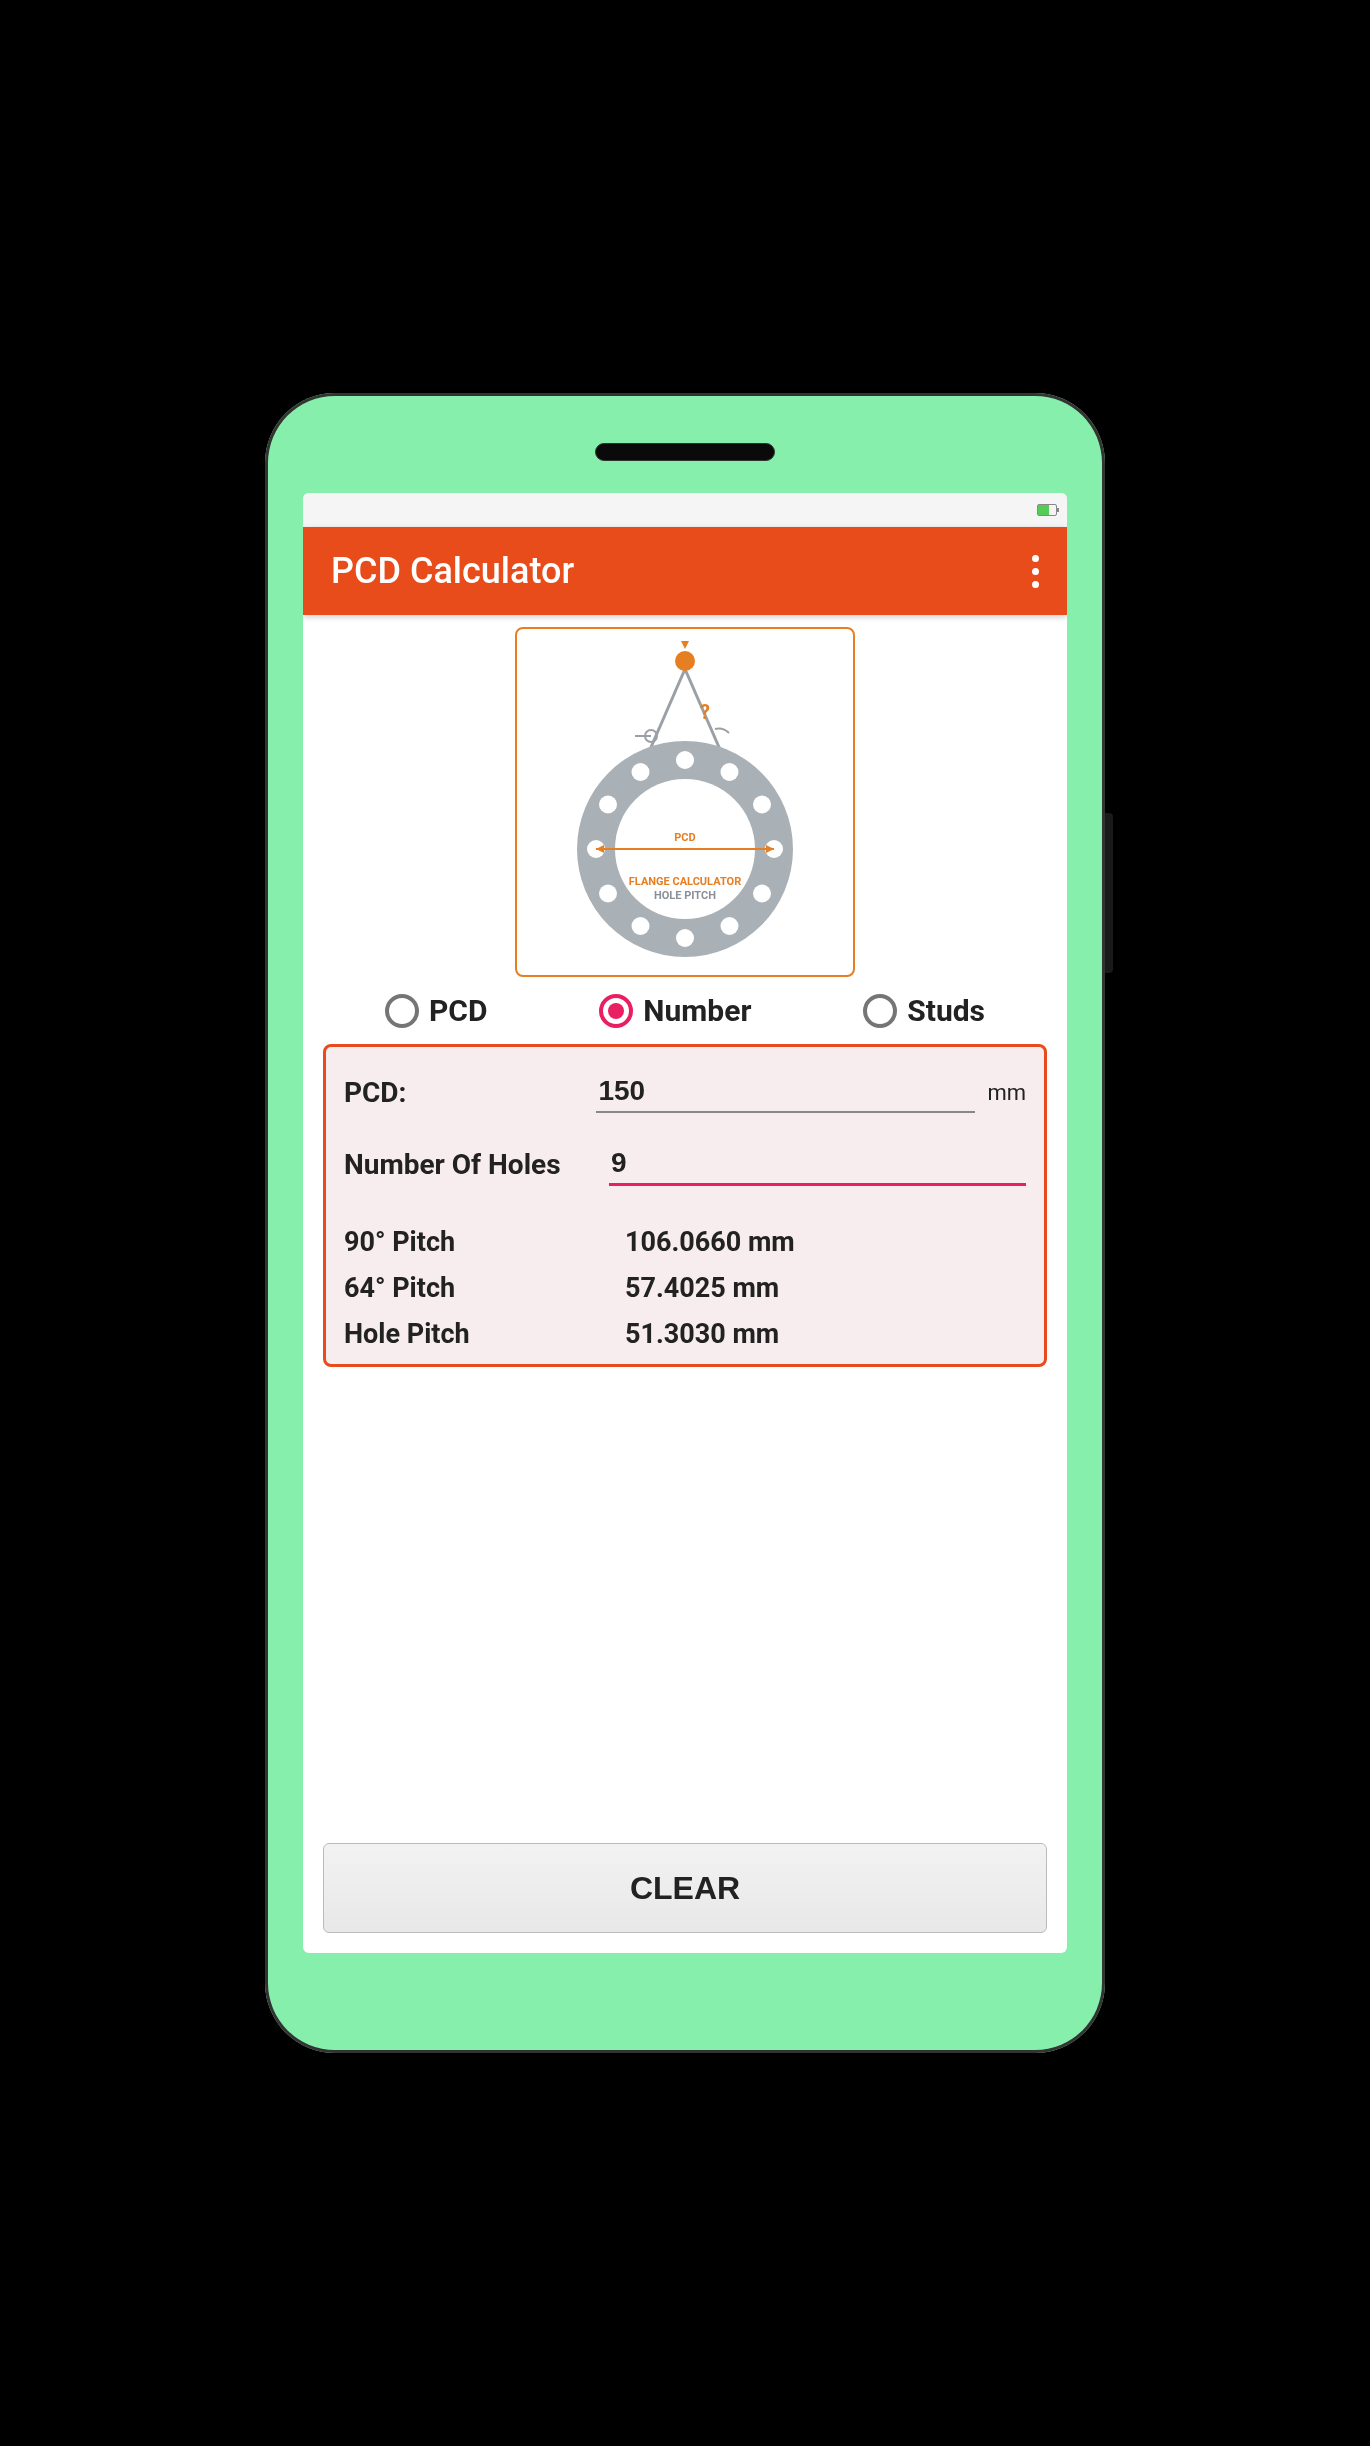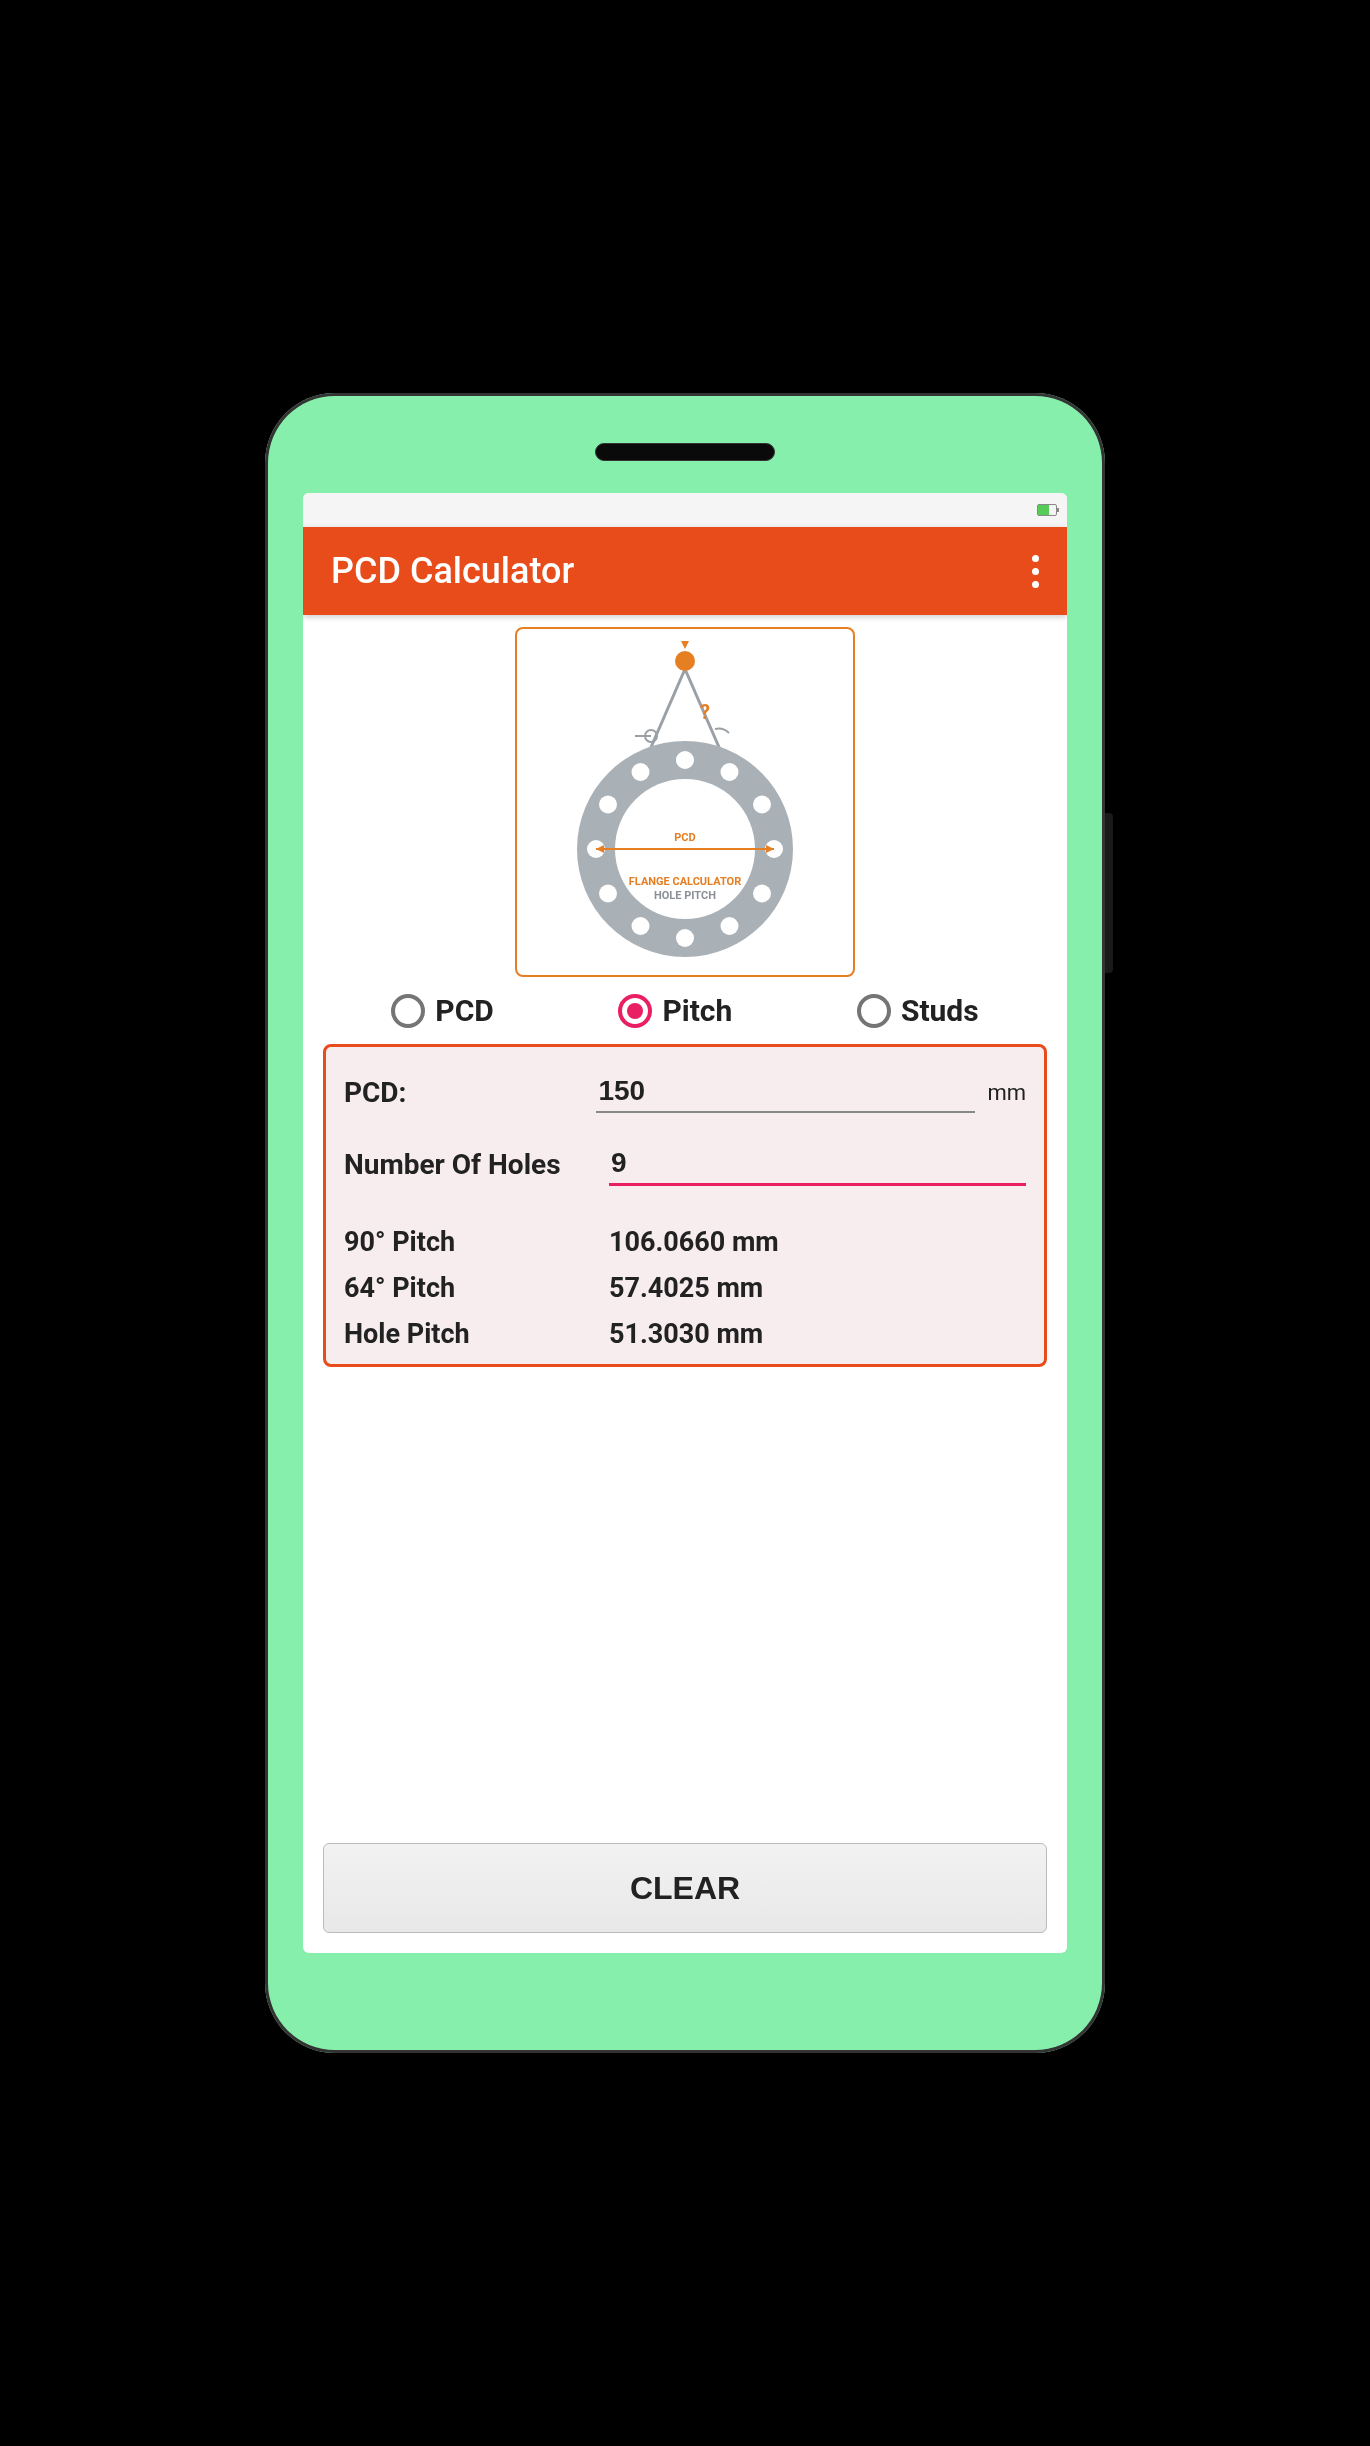--- a/index.html
+++ b/index.html
@@ -167,20 +167,21 @@
 .form-input.focused { border-bottom: 3px solid #e91e63; }
 .unit {
   font-size: 22px;
   font-weight: 400;
   color: #222;
   padding-left: 12px;
 }
 .result-row {
   display: flex;
   margin-bottom: 14px;
+  gap: 16px;
 }
 .result-label {
   width: 265px;
   font-size: 27px;
   font-weight: 700;
   color: #222;
 }
 .result-value {
   font-size: 27px;
   font-weight: 700;
@@ -277,21 +278,21 @@
 
       <div class="tabs">
         <div class="radio-item">
           <div class="radio-circle"></div>
           <span>PCD</span>
         </div>
         <div class="radio-item">
           <div class="radio-circle selected">
               <div class="radio-dot"></div>
             </div>
-          <span>Pitch</span>
+          <span>Number</span>
         </div>
         <div class="radio-item">
           <div class="radio-circle"></div>
           <span>Studs</span>
         </div>
       </div>
 
       <div class="form-box">
         <div class="form-row">
           <div class="form-label">PCD:</div>

